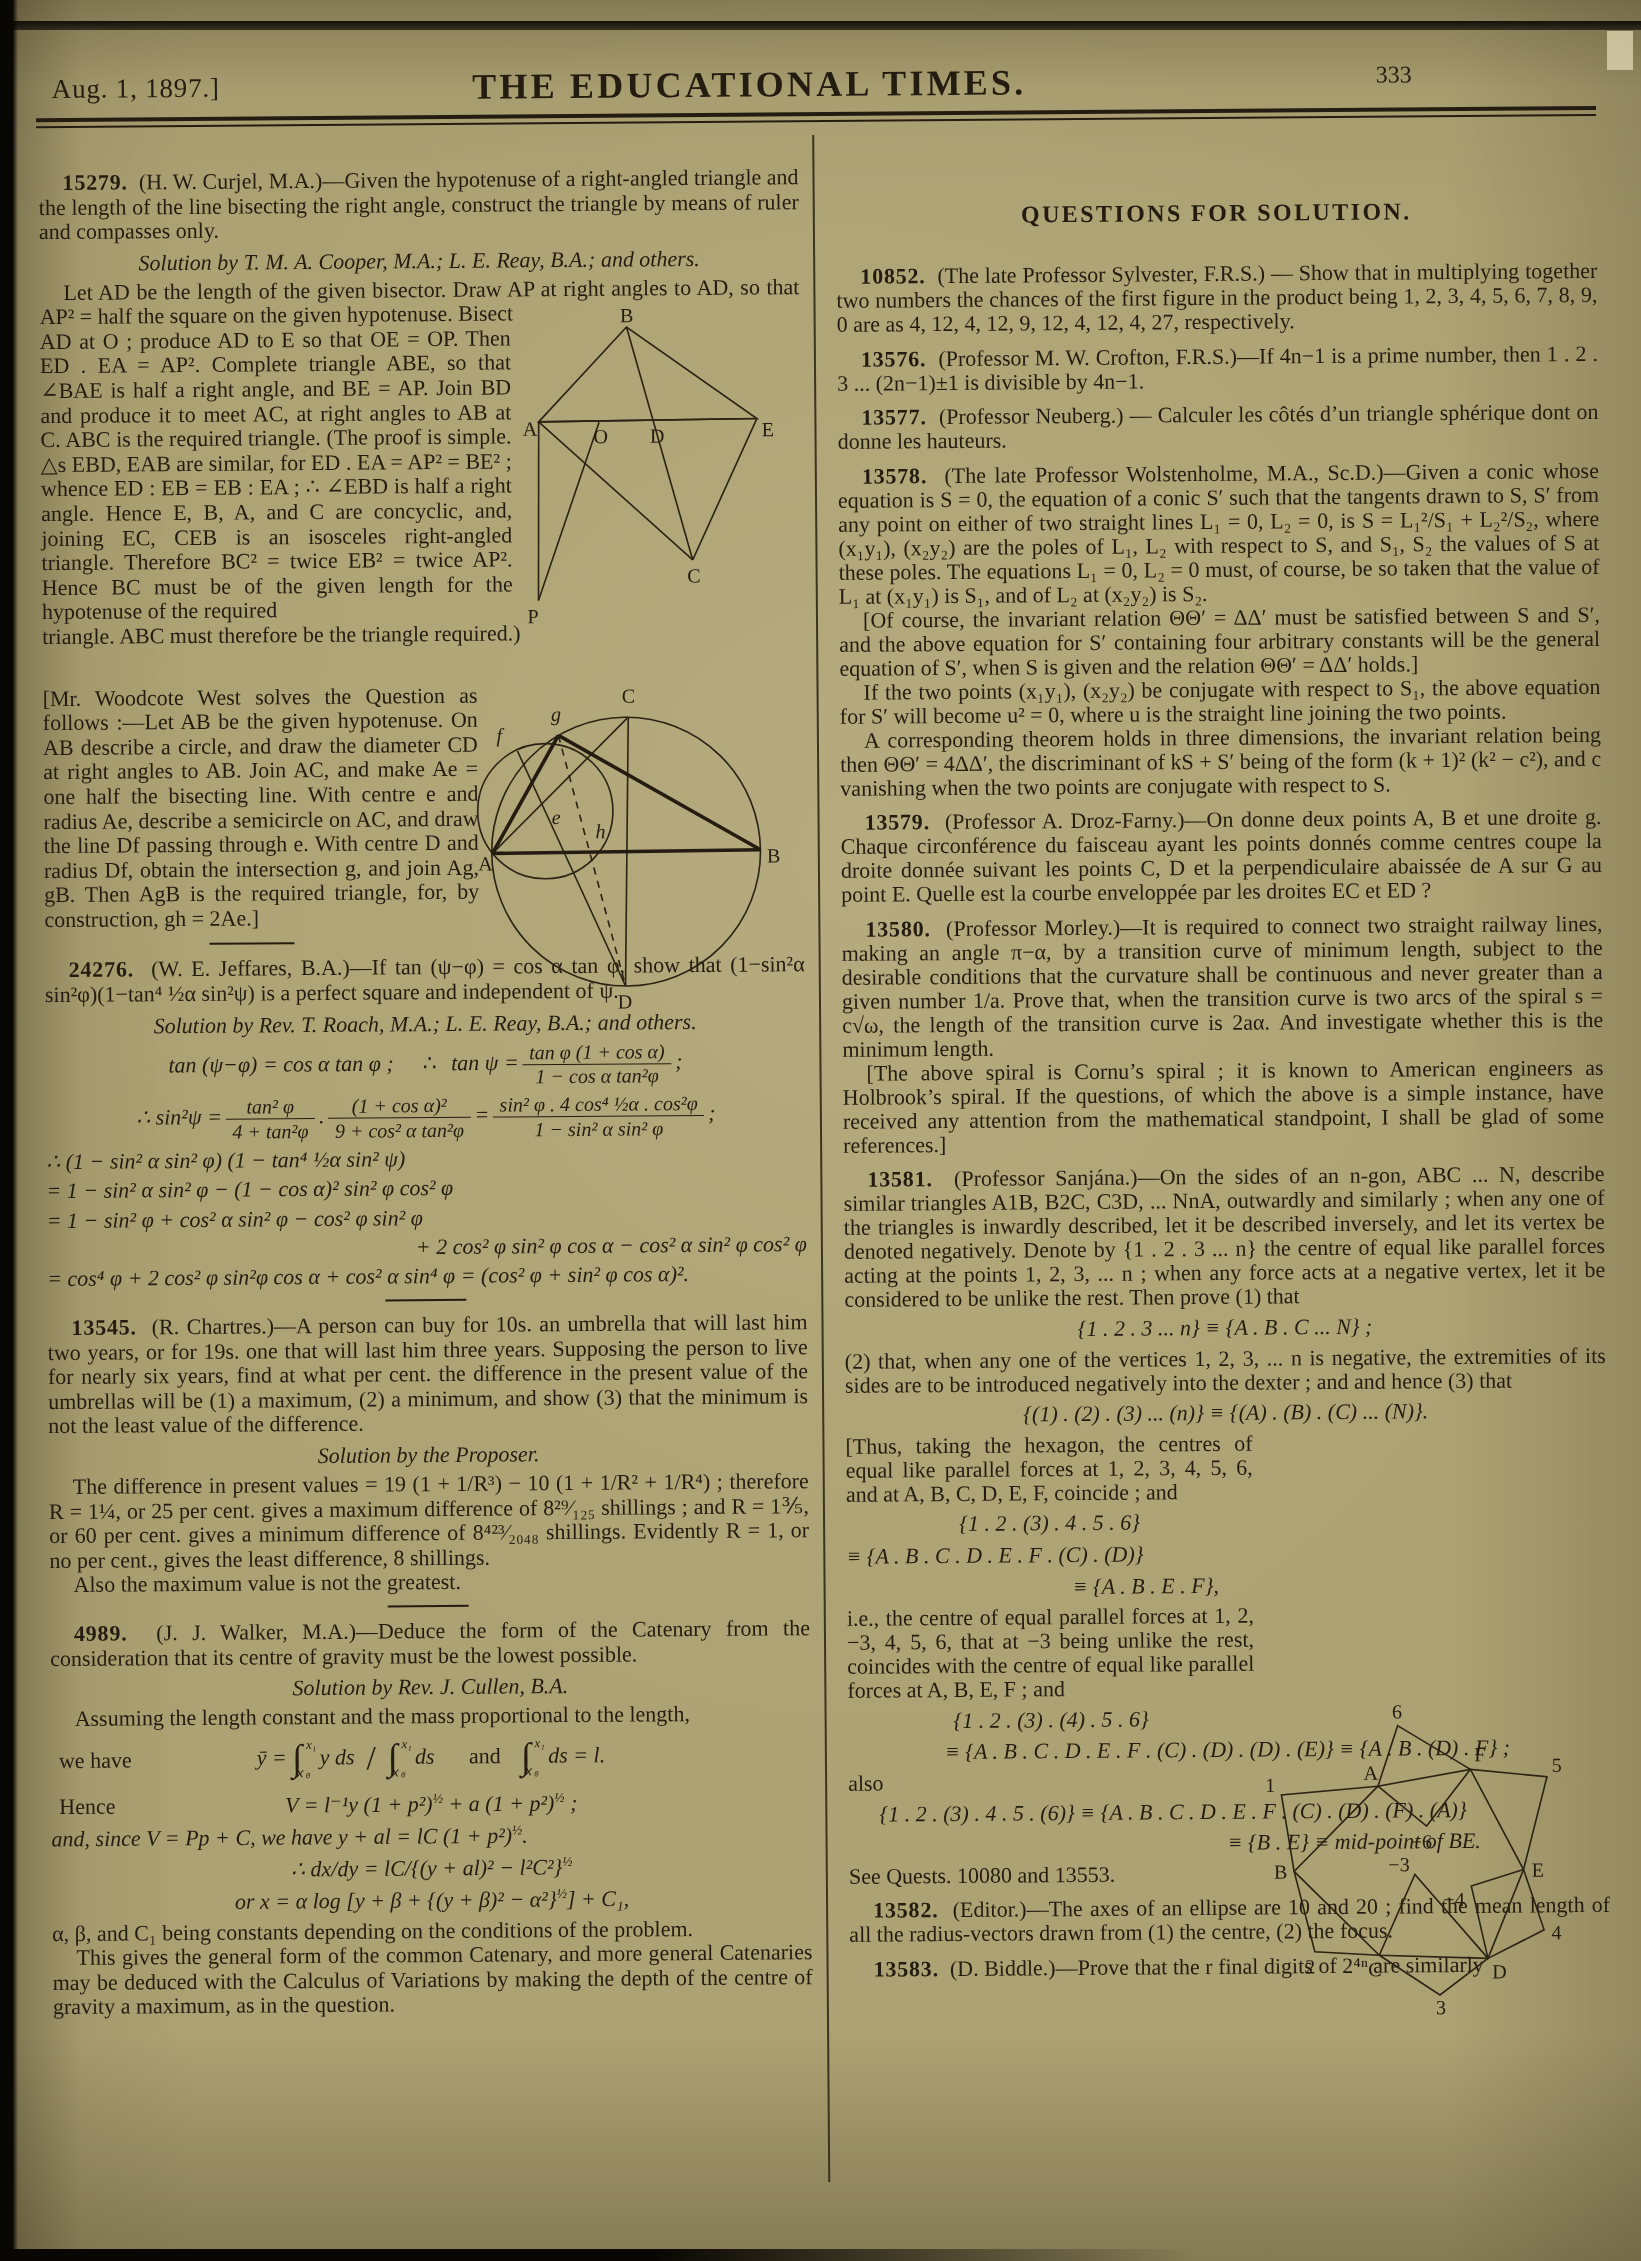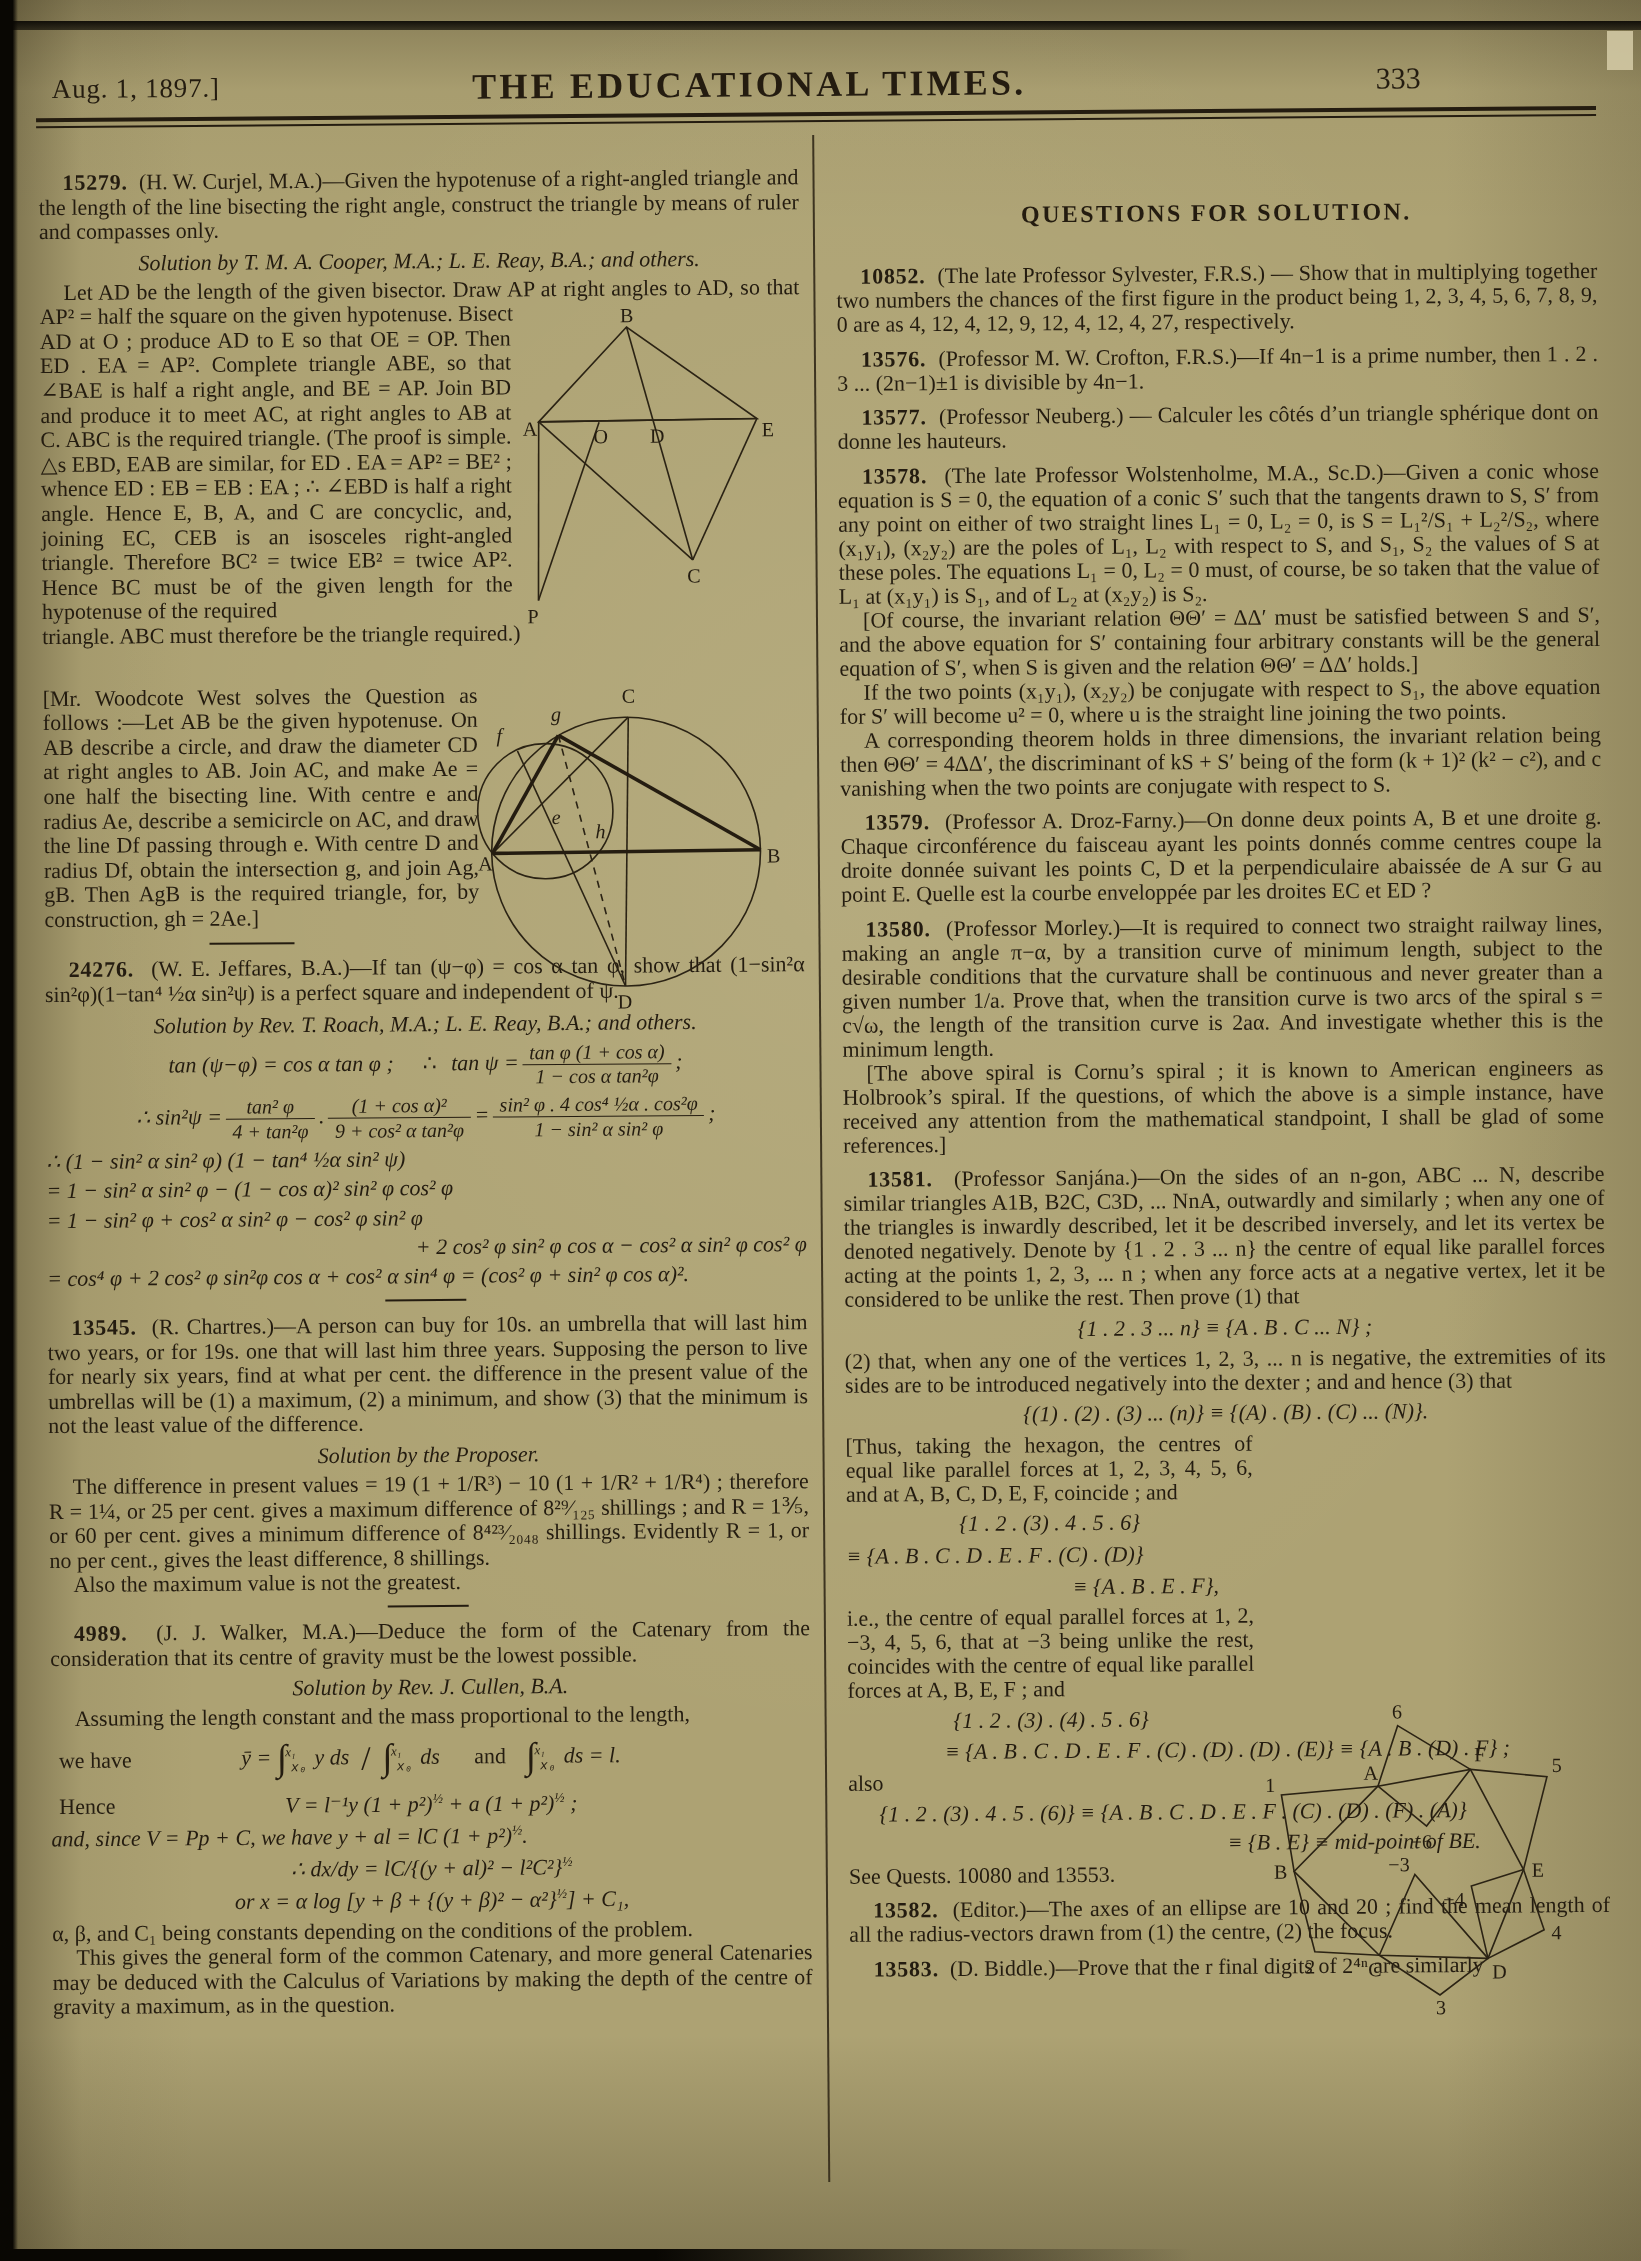--- a/index.html
+++ b/index.html
@@ -20,21 +20,21 @@
   .content{position:absolute;inset:0;transform:rotate(-0.45deg);}
   
   .edge-left{position:absolute;left:0;top:0;width:17.7px;height:2261px;background:linear-gradient(90deg,#090703 70%,rgba(9,7,3,0));}
   .edge-top{position:absolute;left:0;top:21px;width:1642px;height:8.9px;background:linear-gradient(180deg,rgba(9,7,3,0.92),rgba(9,7,3,0.65));}
   .edge-bottom{position:absolute;left:0;top:2249px;width:1193px;height:12px;background:linear-gradient(90deg,#090703 55%,rgba(9,7,3,0));}
   .edge-sliver{position:absolute;left:1607px;top:31px;width:26px;height:39px;background:#d6cda8;opacity:.85;}
 
   
   .hdr-date{position:absolute;left:60px;top:68px;font-size:27px;letter-spacing:0.8px;}
   .hdr-title{position:absolute;left:0;top:63px;width:1515px;text-align:center;font-size:36px;font-weight:bold;letter-spacing:3.2px;}
-  .hdr-page{position:absolute;left:1384px;top:66px;font-size:30px;}
+  .hdr-page{position:absolute;left:1384px;top:66px;font-size:24px;}
   .rule-a{position:absolute;left:44px;top:112px;width:1560px;height:4px;background:#241c10;}
   .rule-b{position:absolute;left:44px;top:120px;width:1560px;height:1.6px;background:#241c10;}
   .divider{position:absolute;left:820px;top:135px;width:1.6px;height:2047px;background:#3d3420;}
 
   .col{position:absolute;}
   .col-left{left:46px;top:153px;width:760px;}
   .col-right{left:843px;top:197px;width:761px;}
 
   p{margin:0;font-size:22px;line-height:24.6px;text-align:justify;}
   .col-right p{line-height:24px;}
@@ -54,21 +54,21 @@
   .eq .rm{font-style:normal;}
   .eq-left{text-align:left;}
   .gap{display:inline-block;width:29px;}
   .gap-s{display:inline-block;width:14.5px;}
   .frac{display:inline-block;vertical-align:middle;text-align:center;font-size:20px;line-height:22px;margin:0 4px;}
   .frac .fnum{display:block;padding:0 6.4px 0.8px;border-bottom:1.6px solid #241c10;}
   .frac .fden{display:block;padding:0.8px 6.4px 0;}
   .eqrow{position:relative;}
   .eqlabel{position:absolute;left:8px;top:50%;transform:translateY(-50%);font-style:normal;}
   .bigint{font-size:37px;font-style:normal;vertical-align:middle;position:relative;top:-1.6px;}
-  .lims{display:inline-flex;font-size:13px;line-height:13px;vertical-align:middle;margin-left:-1.6px;margin-right:3.2px;text-align:left;}
+  .lims{display:inline-flex;flex-direction:column;font-size:13px;line-height:13px;vertical-align:middle;margin-left:-1.6px;margin-right:3.2px;text-align:right;}
   .lims .lt{position:relative;top:-8px;}
   .lims .lb{position:relative;top:8px;left:-4.8px;font-family:Liberation Mono, monospace;}
   .bigslash{font-size:34px;font-style:normal;vertical-align:middle;margin:0 6.4px;}
   sup{font-size:13.7px;}
   .hr-short{height:2.4px;background:#241c10;border:none;}
   .hr-a{width:85px;margin:11.3px 0 6.4px 165px;}
   .hr-b{width:81px;margin:9.7px 0 6.4px 338px;}
 
   .eq-ml15{text-align:left;margin-left:97px;}
   .eq-ml5{text-align:left;margin-left:31px;}

